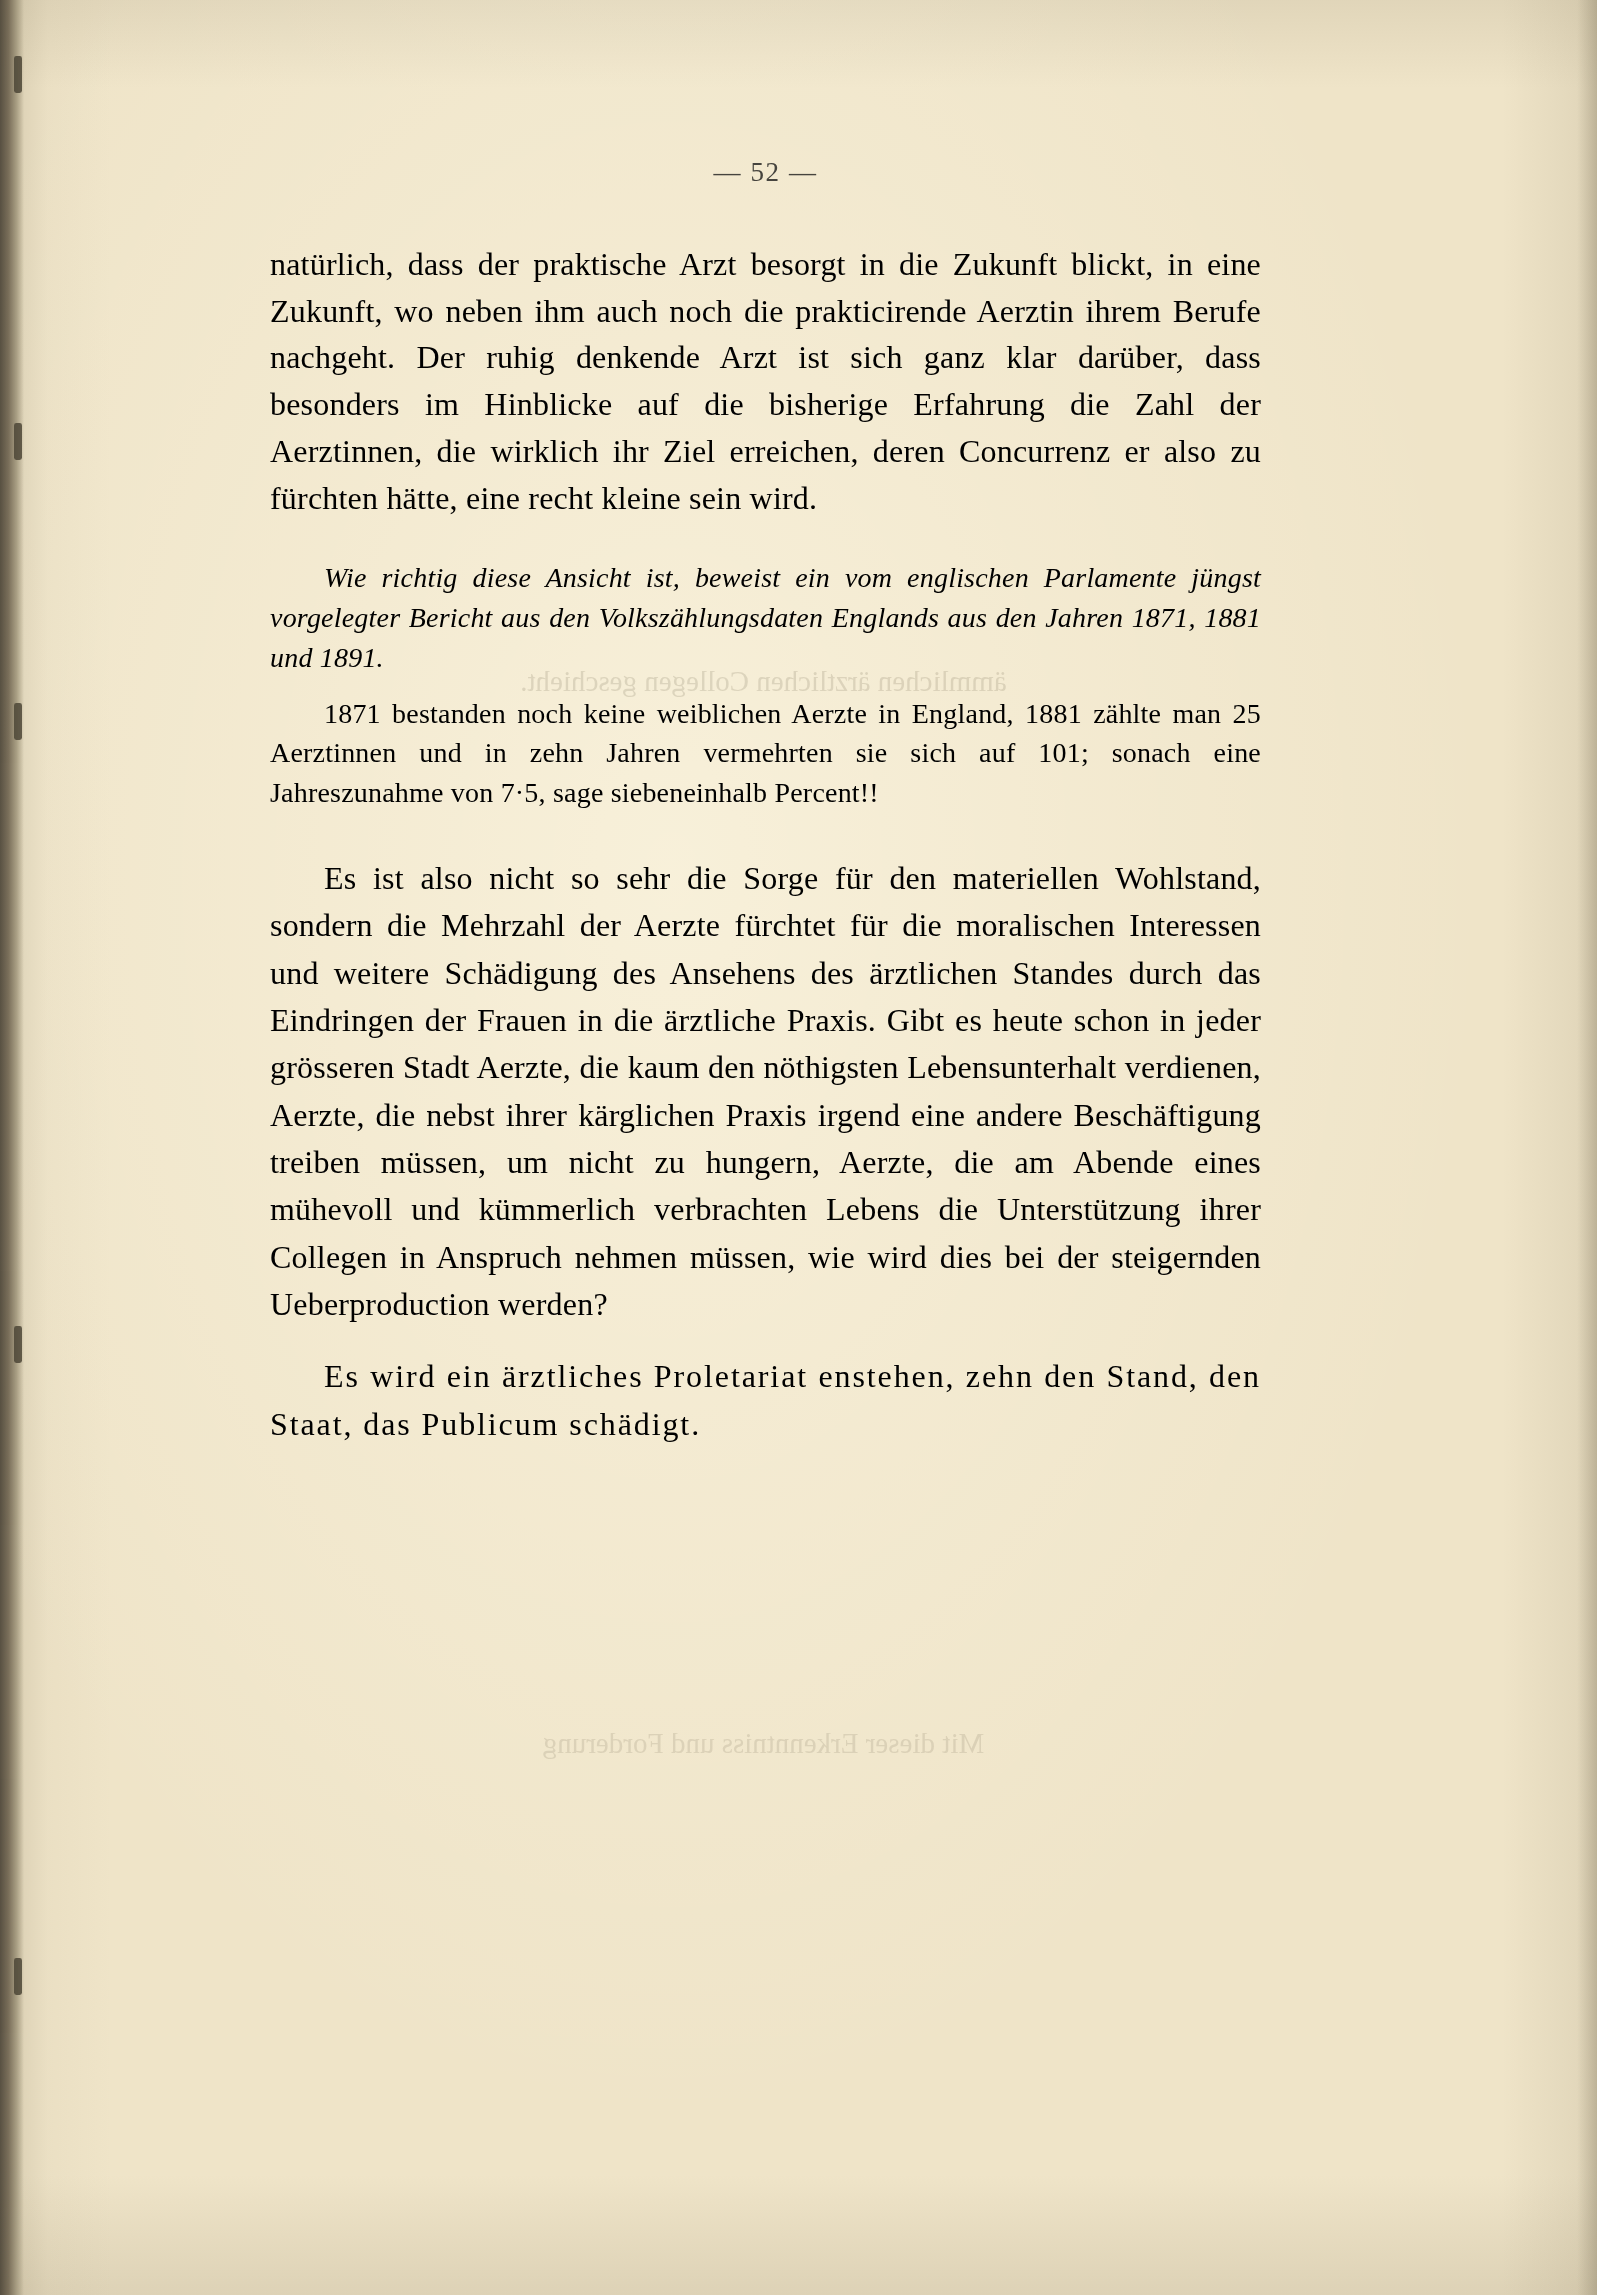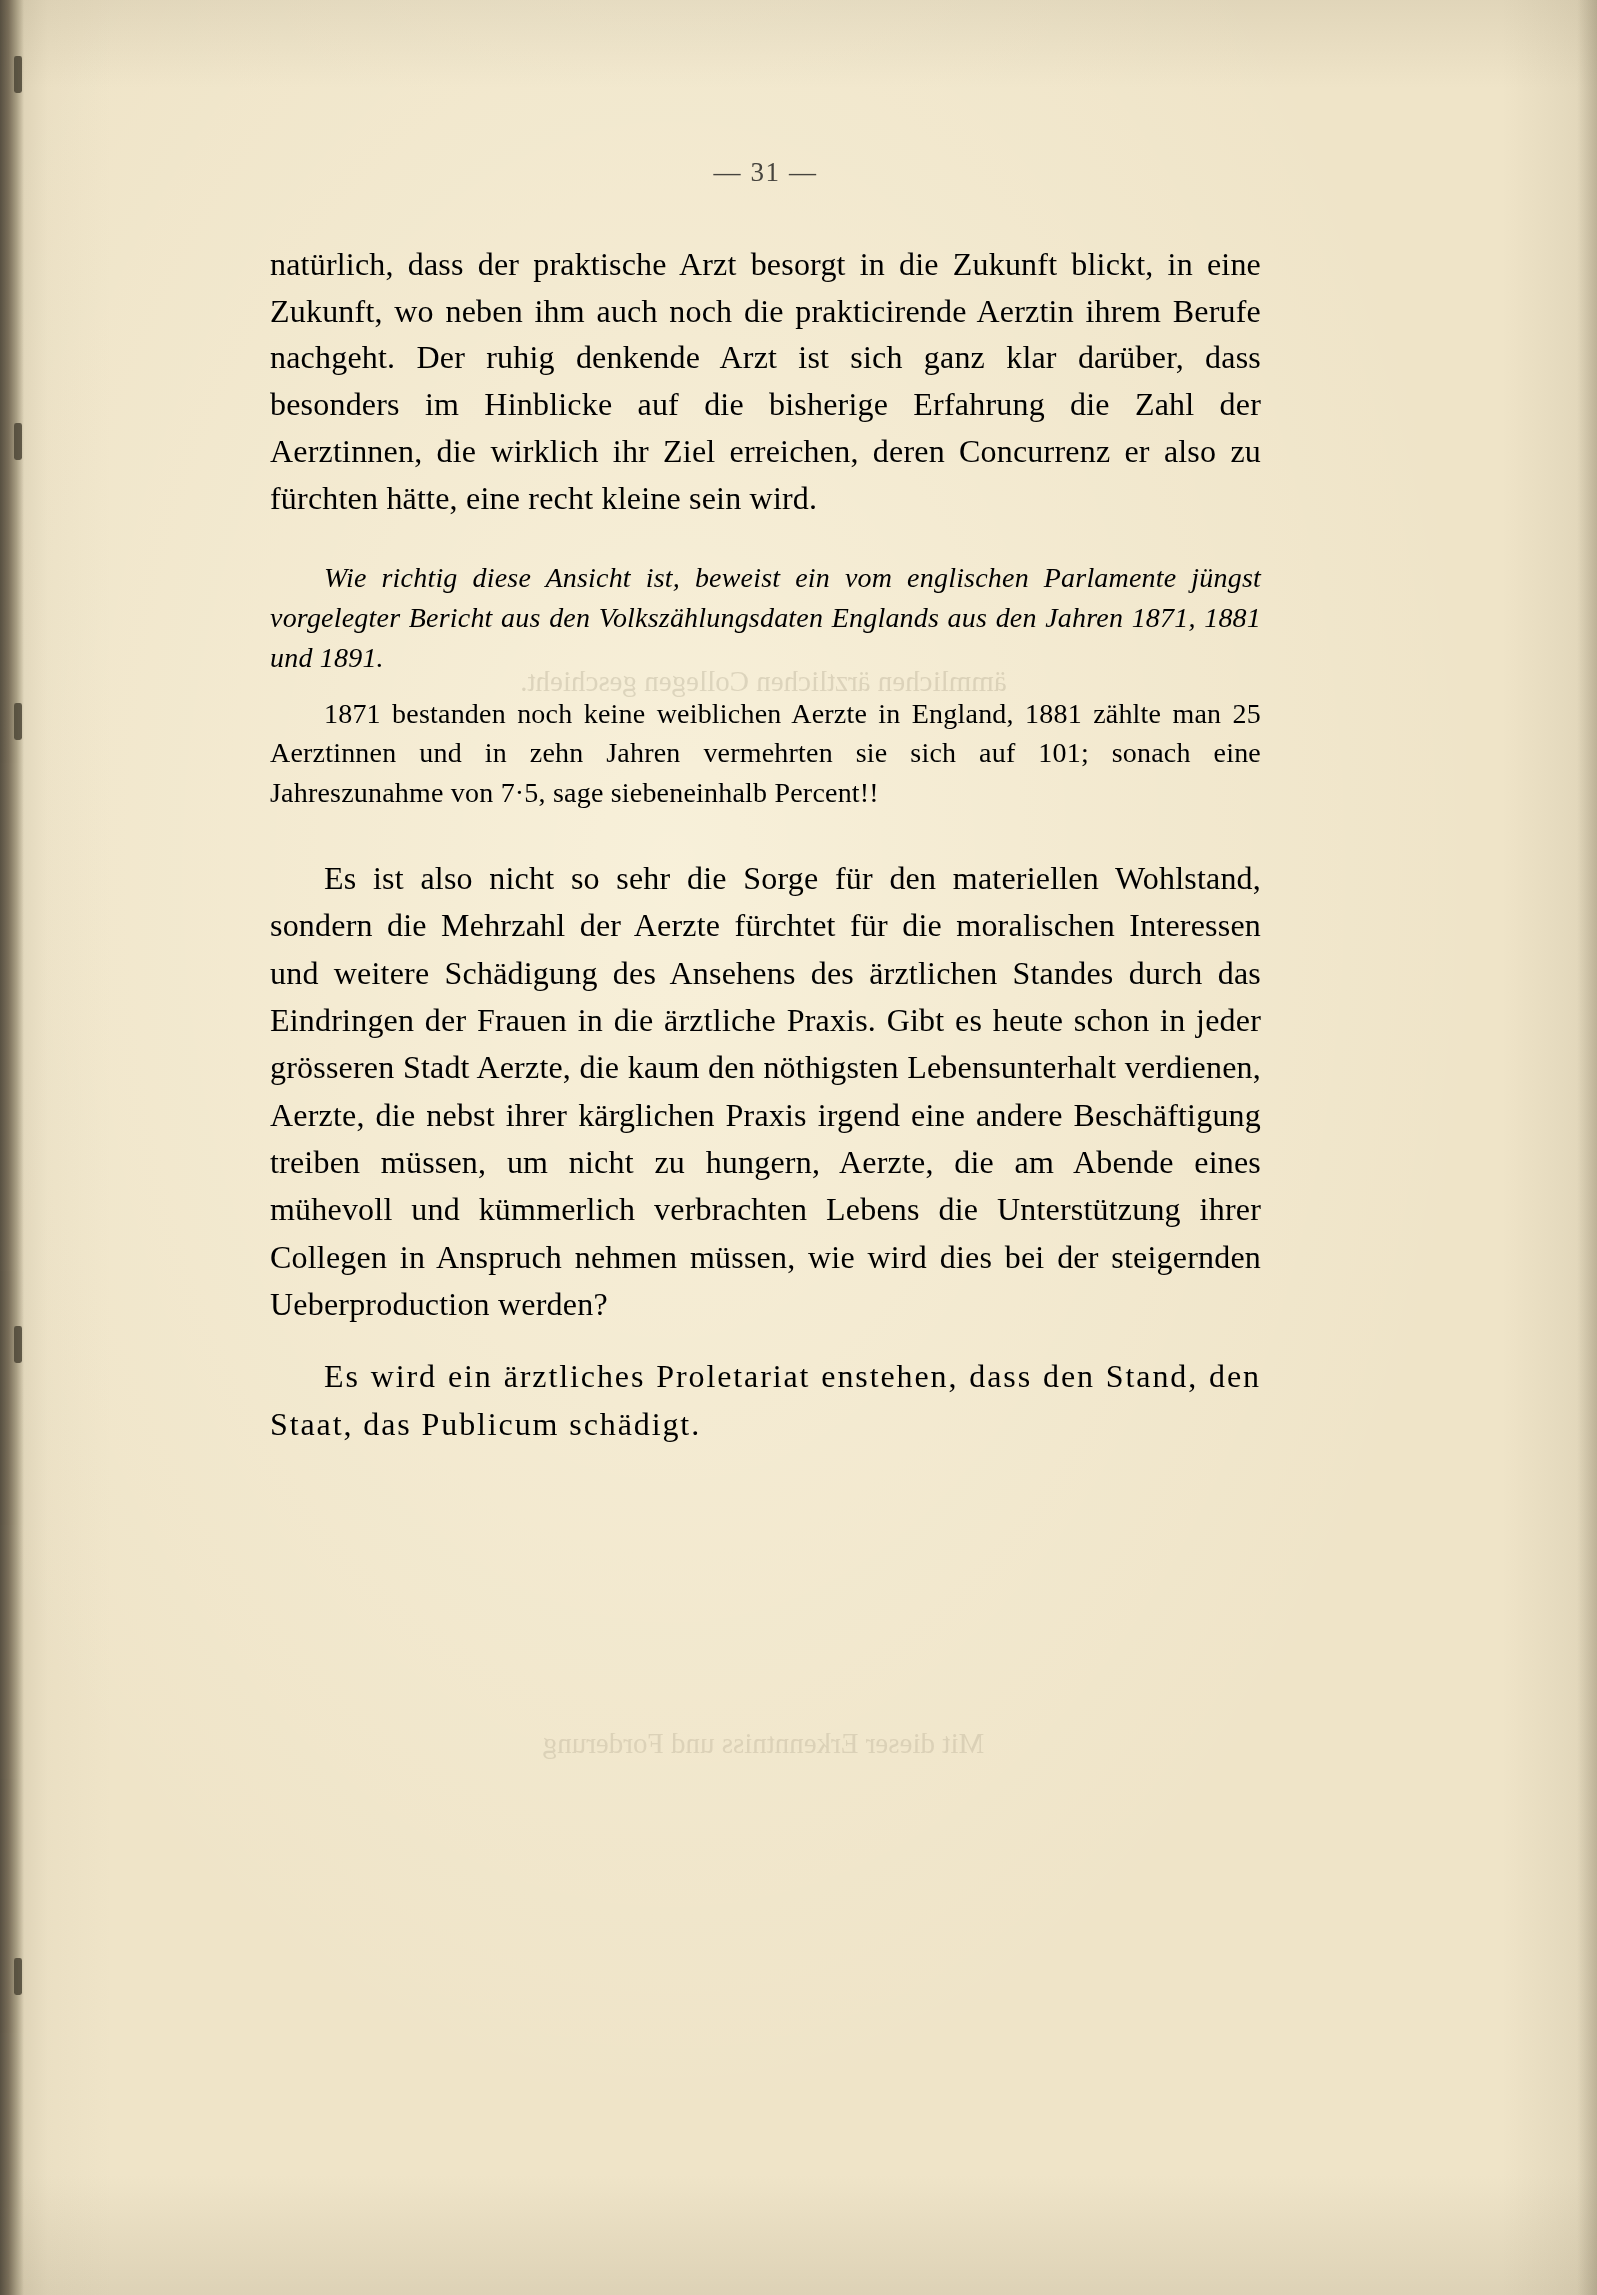--- a/index.html
+++ b/index.html
@@ -142,37 +142,37 @@
 
   <div class="showthrough">
     <span>ämmlichen ärztlichen Collegen geschieht.</span>
   </div>
   <div class="showthrough-2">
     <span>Mit dieser Erkenntniss und Forderung</span>
   </div>
 
   <div class="text-block">
 
-    <div class="folio">—  31  —</div>
+    <div class="folio">—  52  —</div>
 
     <p class="lead">natürlich, dass der praktische Arzt besorgt in die Zukunft blickt, in eine Zukunft, wo neben ihm auch noch die prakticirende Aerztin ihrem Berufe nachgeht. Der ruhig denkende Arzt ist sich ganz klar darüber, dass besonders im Hinblicke auf die bisherige Erfahrung die Zahl der Aerztinnen, die wirklich ihr Ziel erreichen, deren Concurrenz er also zu fürchten hätte, eine recht kleine sein wird.</p>
 
     <p class="para-2">
       <span class="indent"></span><span>Wie richtig diese Ansicht ist, beweist ein vom englischen Parlamente jüngst vorgelegter Bericht aus den Volkszählungsdaten Englands aus den Jahren 1871, 1881 und 1891.</span>
     </p>
 
     <p class="para-3">
       <span class="indent"></span><span>1871 bestanden noch keine weiblichen Aerzte in England, 1881 zählte man 25 Aerztinnen und in zehn Jahren vermehrten sie sich auf 101; sonach eine Jahreszunahme von 7·5, sage siebeneinhalb Percent!!</span>
     </p>
 
     <p class="para-4">
       <span class="indent"></span><span>Es ist also nicht so sehr die Sorge für den materiellen Wohlstand, sondern die Mehrzahl der Aerzte fürchtet für die moralischen Interessen und weitere Schädigung des Ansehens des ärztlichen Standes durch das Eindringen der Frauen in die ärztliche Praxis. Gibt es heute schon in jeder grösseren Stadt Aerzte, die kaum den nöthigsten Lebensunterhalt verdienen, Aerzte, die nebst ihrer kärglichen Praxis irgend eine andere Beschäftigung treiben müssen, um nicht zu hungern, Aerzte, die am Abende eines mühevoll und kümmerlich verbrachten Lebens die Unterstützung ihrer Collegen in Anspruch nehmen müssen, wie wird dies bei der steigernden Ueberproduction werden?</span>
     </p>
 
     <p class="closing">
-      <span class="indent"></span><span>Es wird ein ärztliches Proletariat enstehen, dass den Stand, den Staat, das Publicum schädigt.</span>
+      <span class="indent"></span><span>Es wird ein ärztliches Proletariat enstehen, zehn den Stand, den Staat, das Publicum schädigt.</span>
     </p>
 
   </div>
 
   <div class="edge-shadow-right"></div>
 </div>
 
 
 </body></html>

